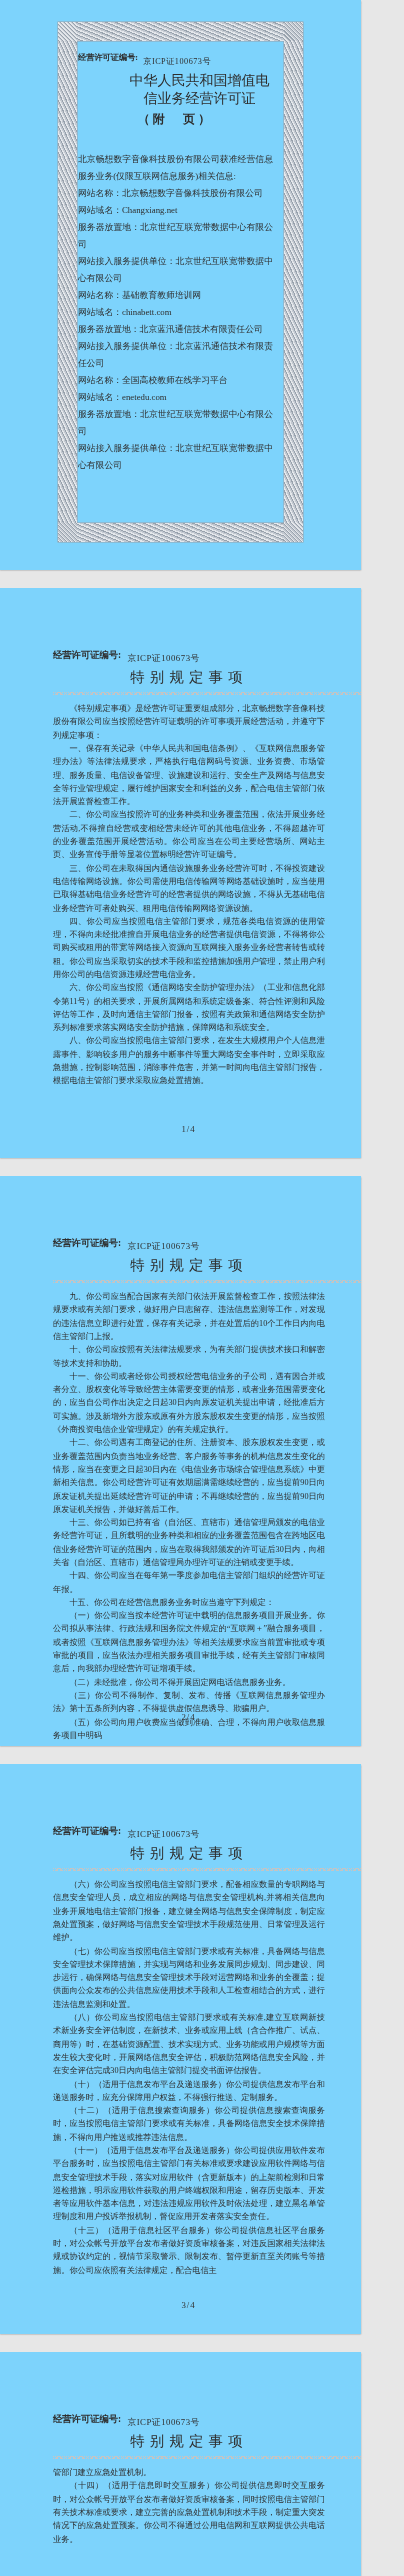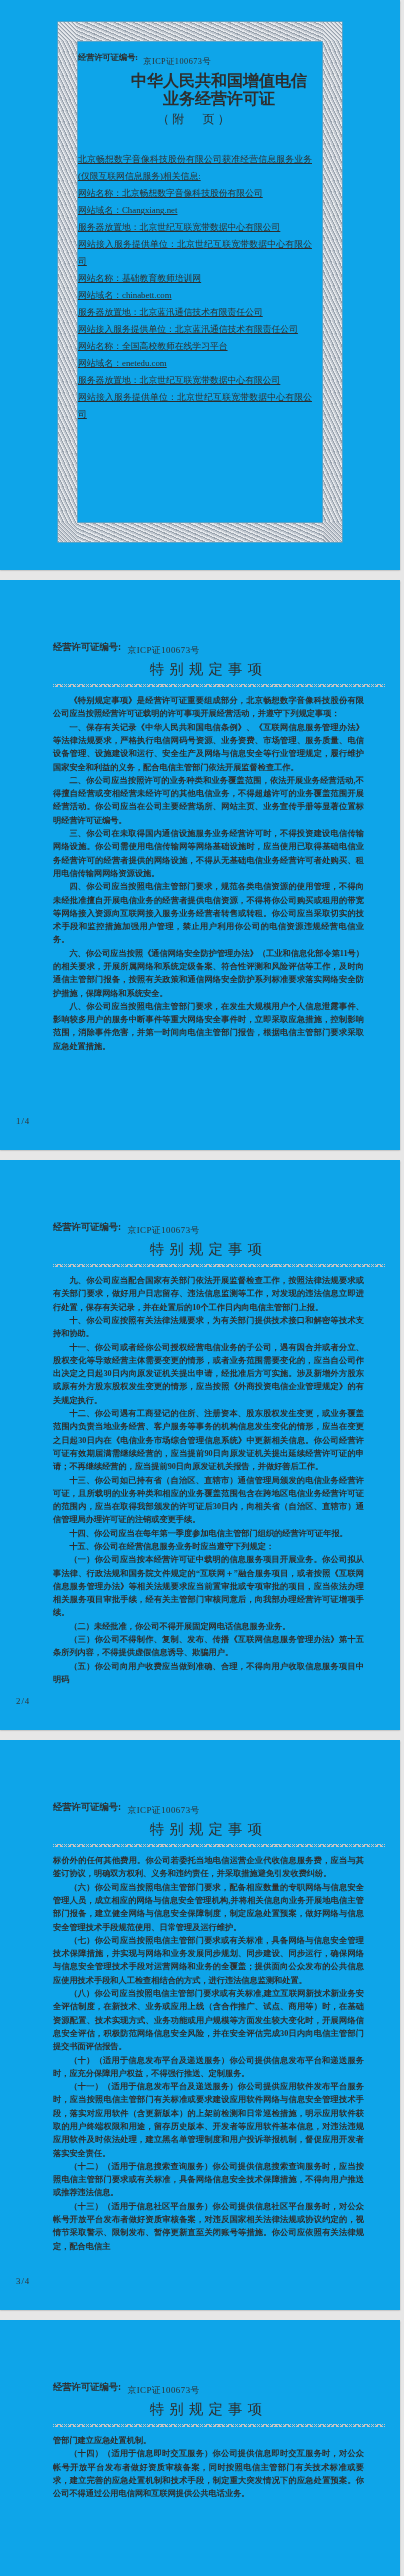--- a/index.html
+++ b/index.html
@@ -2,61 +2,61 @@
 <html style="font-size:8.2px"><head>
 <meta charset="utf-8">
 <style>
   html,body { margin:0; padding:0; }
   body {
     width:405px; background:#e7e7e7;
     font-family:"Liberation Serif","DejaVu Serif",serif;
     color:#2e2e2e;
   }
   .page {
-    position:relative; width:400px; height:570px;
-    background:#0ea5e9; margin:0 0 10px 0; overflow:hidden;
+    position:relative; width:361px; height:570px;
+    background:#7dd3fc; margin:0 0 18px 0; overflow:hidden;
     box-shadow:0 0.5px 1.5px rgba(0,0,0,.35);
   }
   .page.last { height:571px; margin-bottom:0; }
 
   
   .frame {
     position:absolute; top:21.6px; left:58px; right:58px; bottom:28px;
     border:19.6px solid #c3c9d1;
     border-image:repeating-linear-gradient(45deg,#98a2ad 0 1.5px,#e4e7eb 1.5px 3.6px,#c2c8d0 3.6px 5.7px) 38;
     box-shadow:0 0 0 0.5px #99a1ab, inset 0 0 0 0.5px #99a1ab;
   }
   .cert-content { position:absolute; top:52px; left:78px; right:88px; }
   .cert-license { font-size:8.2px; font-weight:700; }
   .cert-license .num { font-weight:400; margin-left:5.2px; position:relative; top:3.6px; letter-spacing:0.5px; white-space:nowrap; }
-  .cert-title { margin-top:9.3px; text-align:center; font-size:16px; font-weight:700; line-height:17.5px;padding-left:48px; }
-  .cert-sub { margin-top:4.1px; text-align:center; font-size:12px; font-weight:400; letter-spacing:3.1px; }
+  .cert-title { margin-top:9.3px; text-align:center; font-size:14px; font-weight:400; line-height:17.5px;padding-left:48px; }
+  .cert-sub { margin-top:4.1px; text-align:center; font-size:12px; font-weight:700; letter-spacing:3.1px; }
   .cert-body { margin-top:23px; font-size:8.8px; line-height:17px; text-align:justify; }
-  .cert-body p { margin:0;text-decoration:underline; }
+  .cert-body p { margin:0; }
 
   
   .prov-header { padding:61px 36px 0 53px; }
   .license-line { font-size:9.3px; font-weight:700; }
   .license-line .num { font-weight:400; font-size:8.8px; margin-left:6.2px; position:relative; top:3.1px; letter-spacing:0.5px; white-space:nowrap; }
   .prov-title { text-align:center; font-size:14.4px; font-weight:400; letter-spacing:5.2px; margin-top:6.2px; }
   .zigzag {
     height:3.6px; margin:4.6px auto 0; width:332px;
     background:
       repeating-linear-gradient(45deg,#c4c4c4 0 1px,transparent 1px 3.1px),
       repeating-linear-gradient(-45deg,#c4c4c4 0 1px,transparent 1px 3.1px);
   }
   .prov-body {
     padding:6.7px 36px 0 53px;
-    font-size:8.2px; line-height:13.3px; text-align:justify;font-weight:bold;
+    font-size:8.2px; line-height:13.3px; text-align:justify;
   }
   .prov-body p { margin:0; text-indent:2em; }
   .prov-body p.cont { text-indent:0; }
   .page-num {
     position:absolute; bottom:24px; left:16px; right:0;
-    text-align:left; font-size:8.8px; letter-spacing:1px; color:#333;
+    text-align:center; font-size:8.8px; letter-spacing:1px; color:#333;
   }
 </style>
 </head>
 <body>
 
 <div class="page">
   <div class="frame"></div>
   <div class="cert-content">
     <div class="cert-license">
       <span>经营许可证编号:</span><span class="num">京ICP证100673号</span>
@@ -163,35 +163,34 @@
 <div class="page">
   <div class="prov-header">
     <div class="license-line">
       <span>经营许可证编号:</span><span class="num">京ICP证100673号</span>
     </div>
     <div class="prov-title">特别规定事项</div>
     <div class="zigzag"></div>
   </div>
   <div class="prov-body">
 
-      <p class="cont">标价外的任何其他费用。你公司若委托当地电信运营企业代收信息服务费，应当与其签订协议，明确双方权利、义务和违约责任，并采取措施避免引发收费纠纷。</p>
 
       <p>（六）你公司应当按照电信主管部门要求，配备相应数量的专职网络与信息安全管理人员，成立相应的网络与信息安全管理机构,并将相关信息向业务开展地电信主管部门报备，建立健全网络与信息安全保障制度，制定应急处置预案，做好网络与信息安全管理技术手段规范使用、日常管理及运行维护。</p>
 
       <p>（七）你公司应当按照电信主管部门要求或有关标准，具备网络与信息安全管理技术保障措施，并实现与网络和业务发展同步规划、同步建设、同步运行，确保网络与信息安全管理技术手段对运营网络和业务的全覆盖；提供面向公众发布的公共信息应使用技术手段和人工检查相结合的方式，进行违法信息监测和处置。</p>
 
       <p>（八）你公司应当按照电信主管部门要求或有关标准,建立互联网新技术新业务安全评估制度，在新技术、业务或应用上线（含合作推广、试点、商用等）时，在基础资源配置、技术实现方式、业务功能或用户规模等方面发生较大变化时，开展网络信息安全评估，积极防范网络信息安全风险，并在安全评估完成30日内向电信主管部门提交书面评估报告。</p>
 
 
       <p>（十）（适用于信息发布平台及递送服务）你公司提供信息发布平台和递送服务时，应充分保障用户权益，不得强行推送、定制服务。</p>
 
+      <p>（十二）（适用于信息搜索查询服务）你公司提供信息搜索查询服务时，应当按照电信主管部门要求或有关标准，具备网络信息安全技术保障措施，不得向用户推送或推荐违法信息。</p>
+
       <p>（十一）（适用于信息发布平台及递送服务）你公司提供应用软件发布平台服务时，应当按照电信主管部门有关标准或要求建设应用软件网络与信息安全管理技术手段，落实对应用软件（含更新版本）的上架前检测和日常巡检措施，明示应用软件获取的用户终端权限和用途，留存历史版本、开发者等应用软件基本信息，对违法违规应用软件及时依法处理，建立黑名单管理制度和用户投诉举报机制，督促应用开发者落实安全责任。</p>
 
-      <p>（十二）（适用于信息搜索查询服务）你公司提供信息搜索查询服务时，应当按照电信主管部门要求或有关标准，具备网络信息安全技术保障措施，不得向用户推送或推荐违法信息。</p>
-
       <p>（十三）（适用于信息社区平台服务）你公司提供信息社区平台服务时，对公众帐号开放平台发布者做好资质审核备案，对违反国家相关法律法规或协议约定的，视情节采取警示、限制发布、暂停更新直至关闭账号等措施。你公司应依照有关法律规定，配合电信主</p>
     </div>
   <div class="page-num">3/4</div>
 </div>
 
 <div class="page last">
   <div class="prov-header">
     <div class="license-line">
       <span>经营许可证编号:</span><span class="num">京ICP证100673号</span>
     </div>

